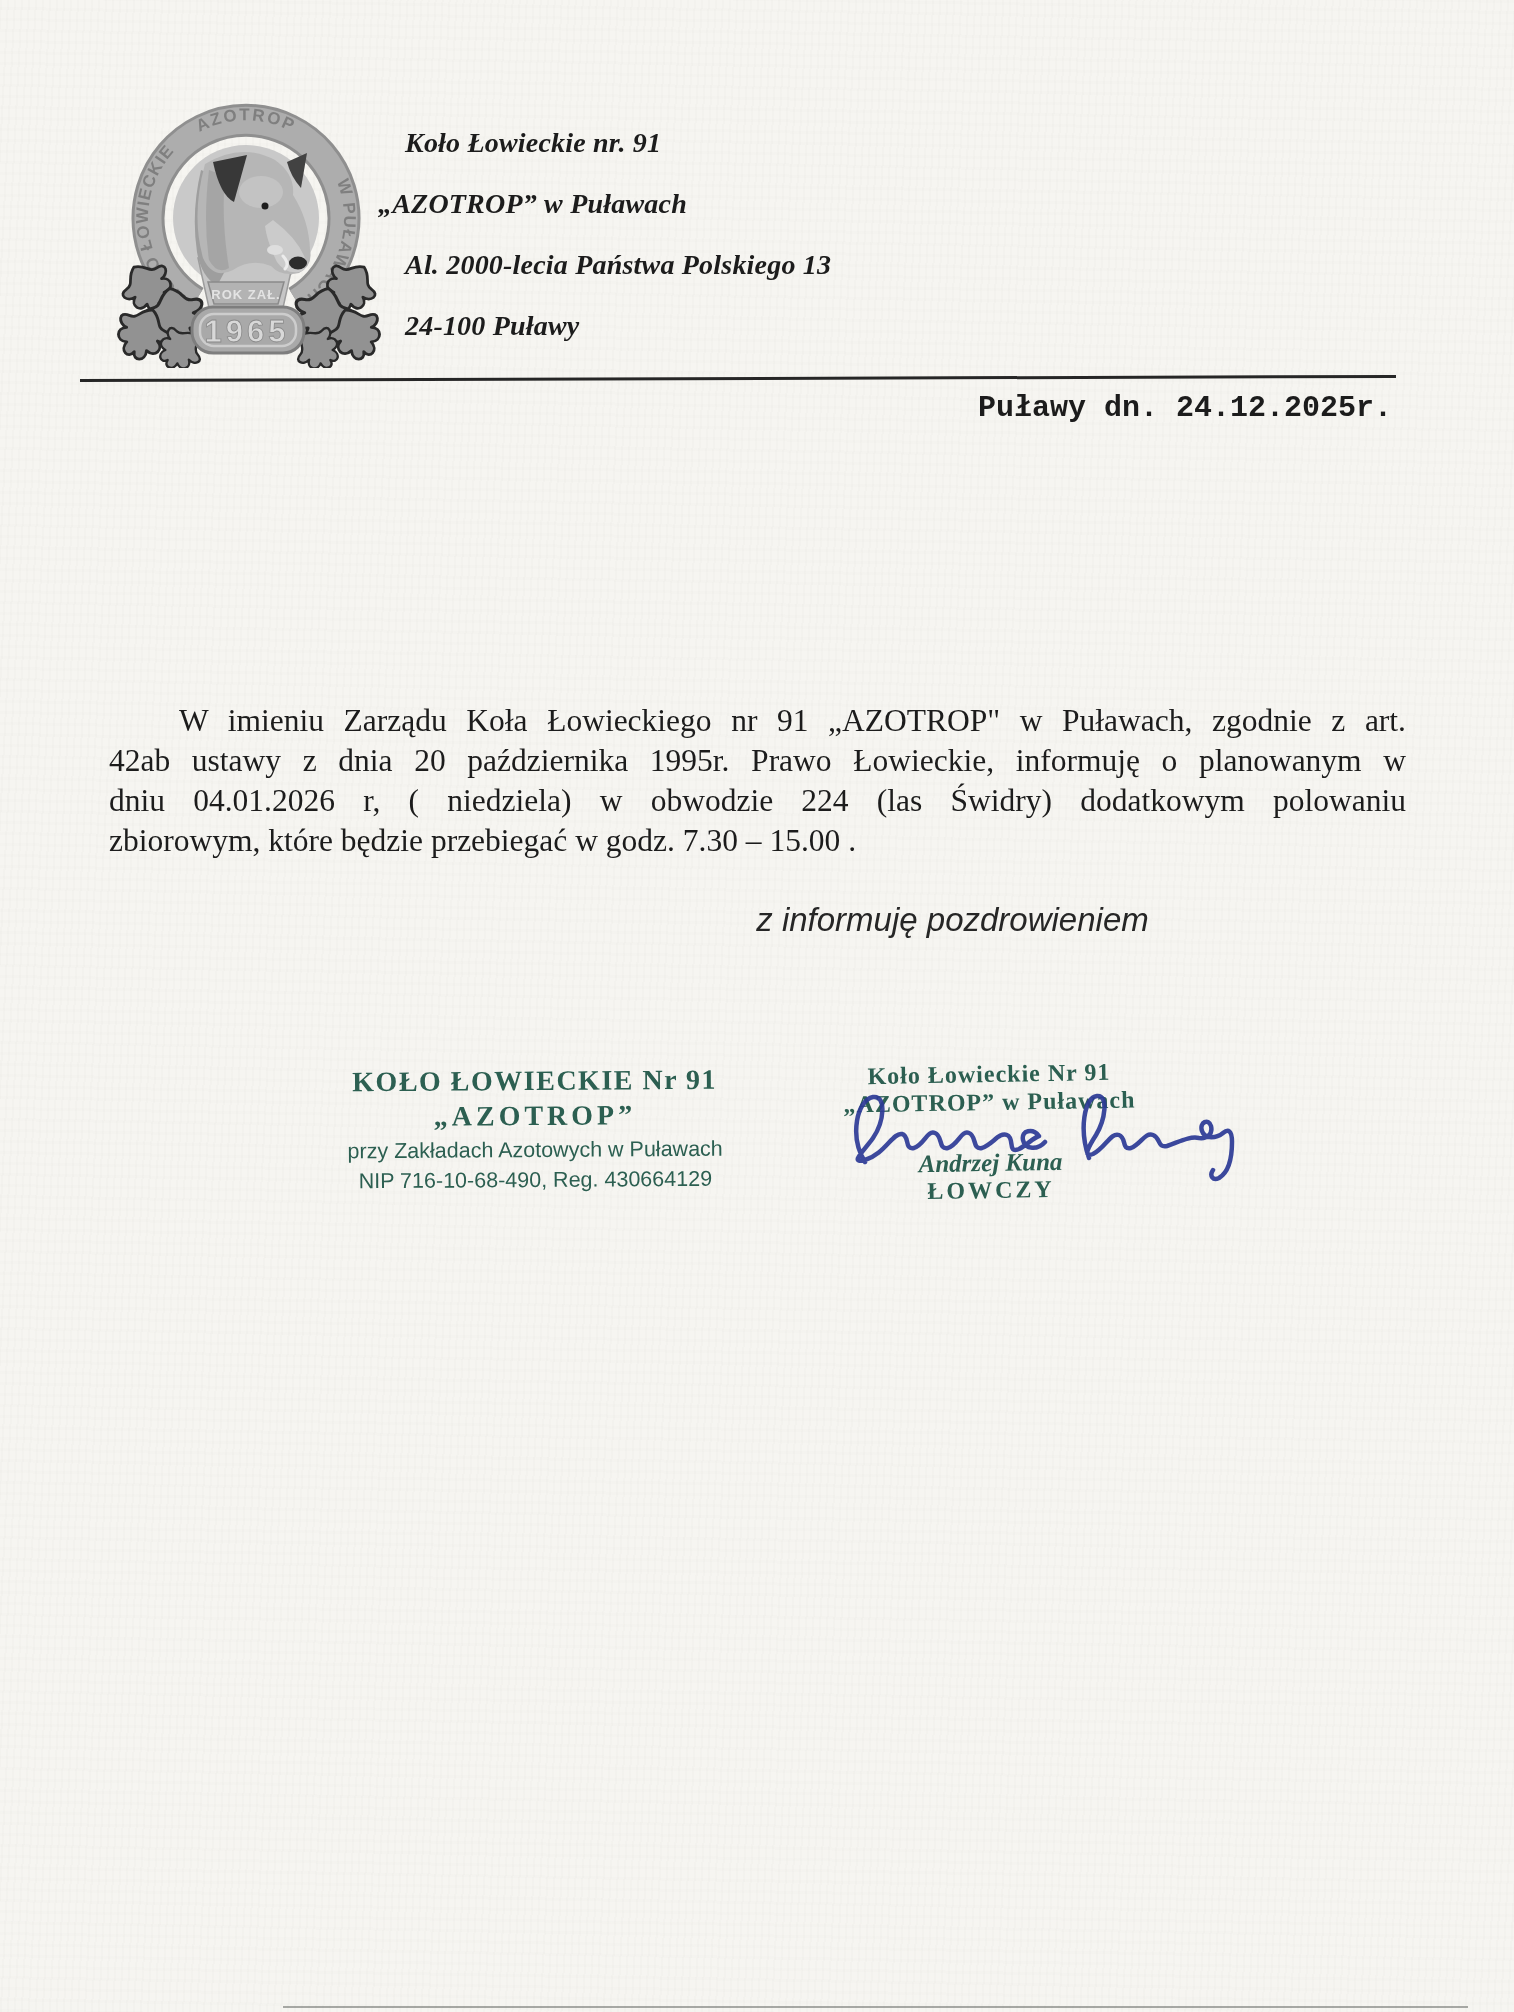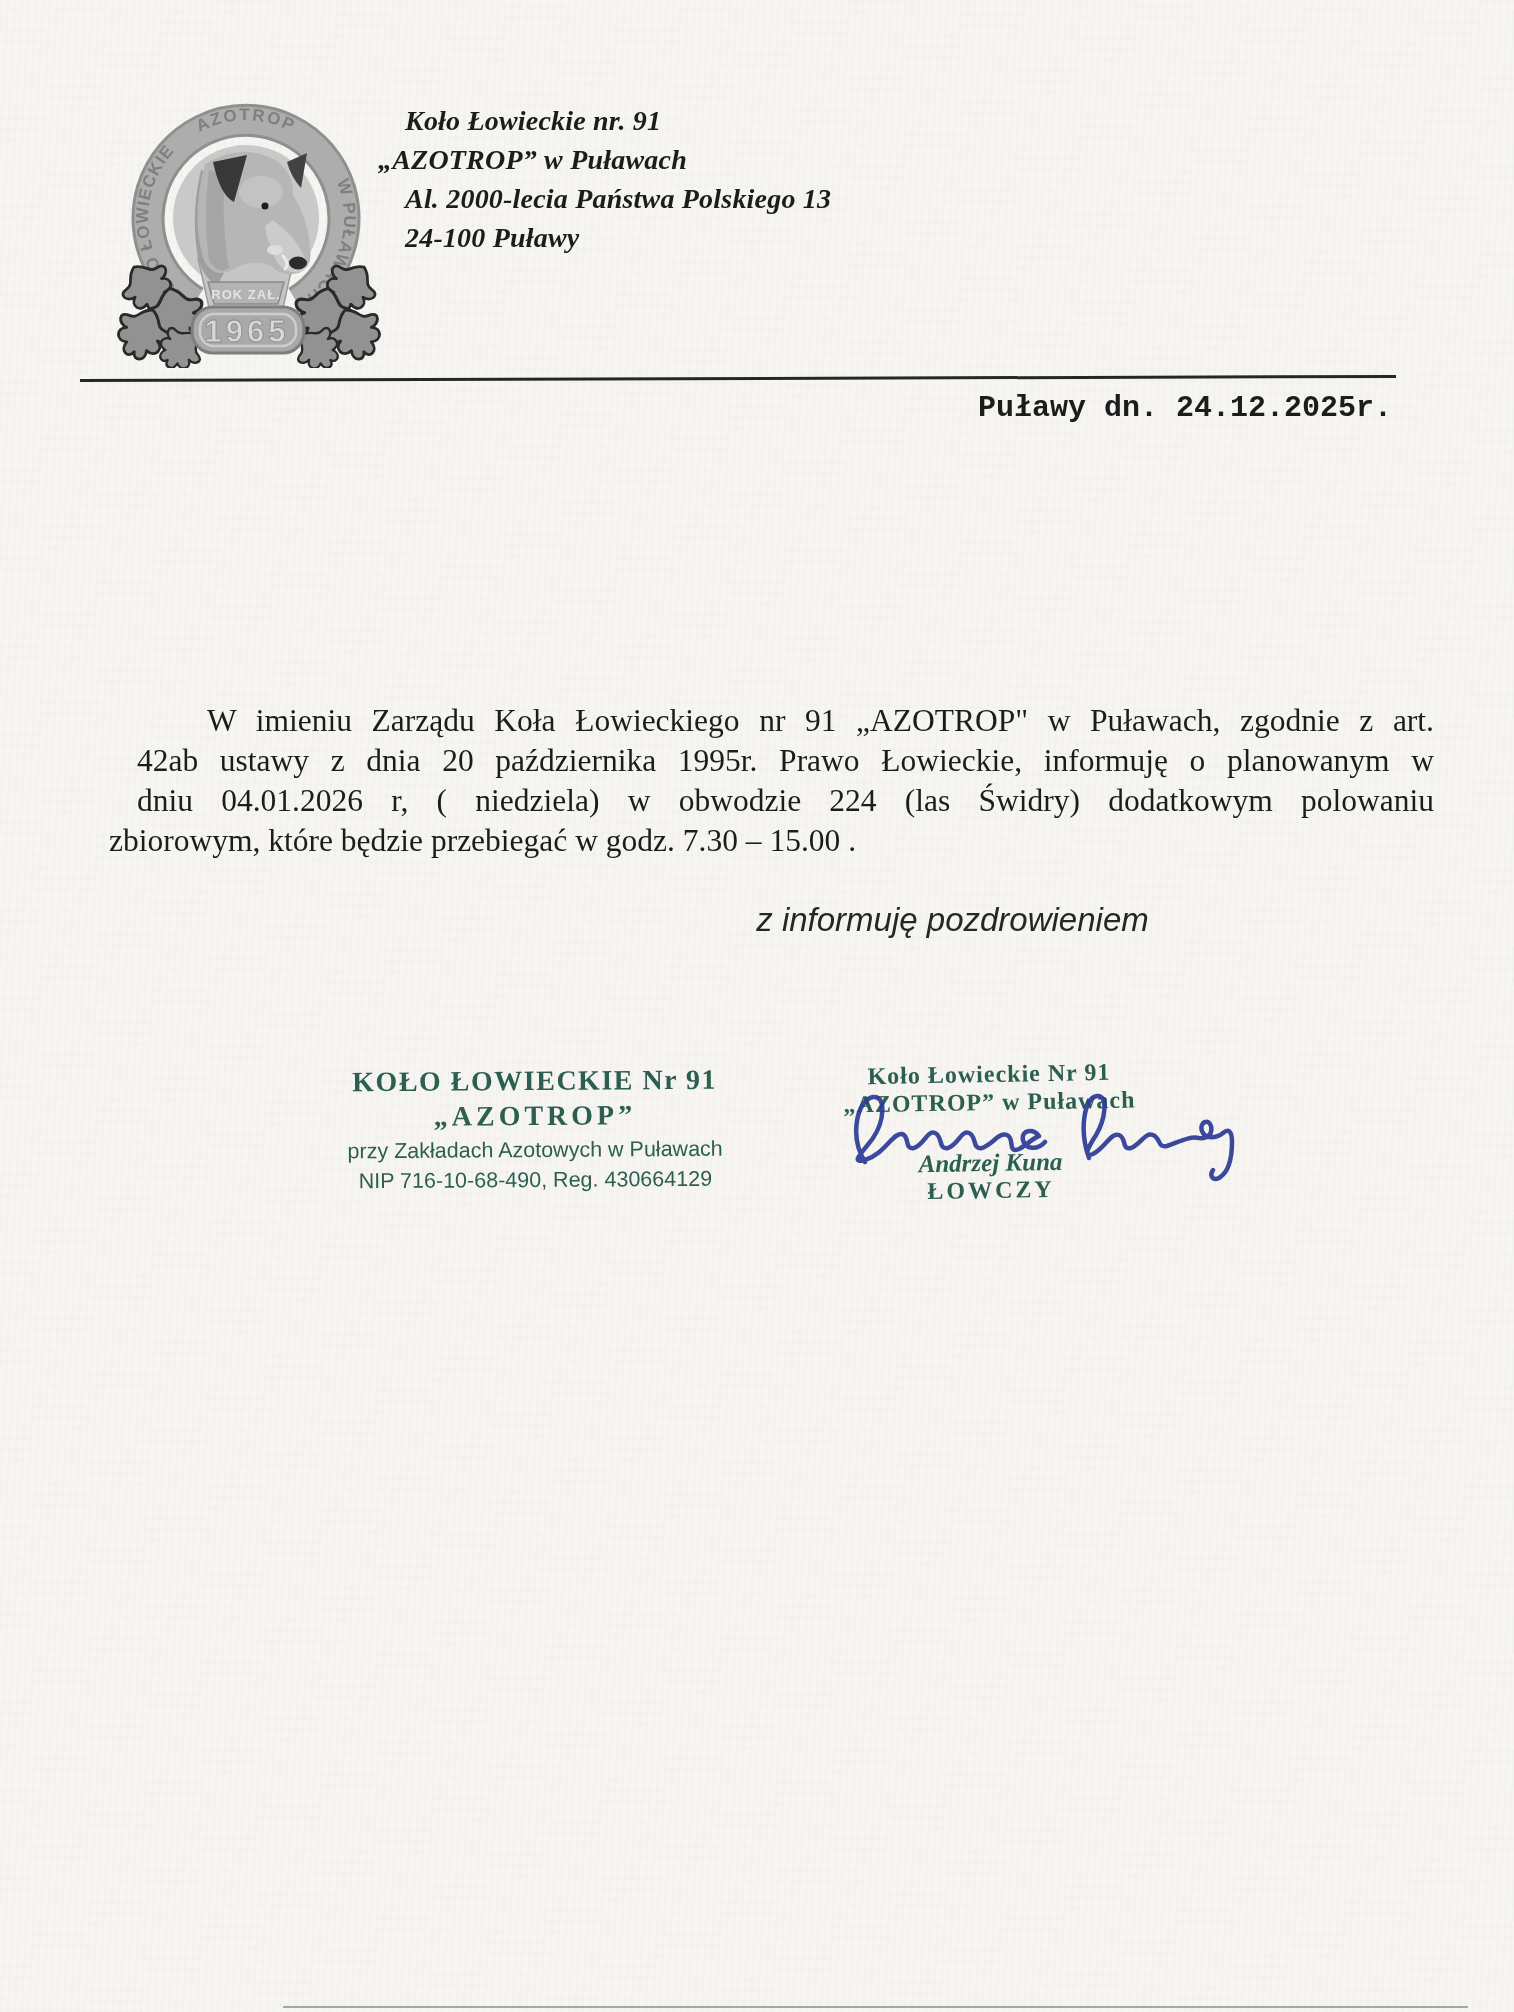--- a/index.html
+++ b/index.html
@@ -27,36 +27,36 @@
   }
 
   
   .emblem{position:absolute;left:113px;top:100px;width:272px;height:268px;}
   .org-block{
     position:absolute;left:378px;top:101px;
     font-weight:bold;font-style:italic;
     font-size:28px;line-height:39px;
     letter-spacing:.2px;
   }
-  .org-line{white-space:nowrap;}
+  .org-line{white-space:nowrap;margin-top:22px;}
   .org-line.indented{padding-left:27px;}
 
   .rule{
     position:absolute;left:80px;top:377px;width:1316px;height:3px;
     background:#262626;transform:rotate(-0.18deg);
   }
   .dateline{
     position:absolute;top:391px;right:122px;
     font-weight:bold;font-size:30px;white-space:nowrap;font-family:Liberation Mono, monospace;
   }
 
   
   .body-block{position:absolute;left:109px;top:701px;width:1297px;font-size:31.5px;line-height:40px;}
   .bline{width:100%;}
-  .bline.just{text-align:justify;text-align-last:justify;margin-left:28px;}
+  .bline.just{text-align:justify;text-align-last:justify;}
   .bline.first{text-indent:70px;}
 
   
   .closing{
     position:absolute;left:700px;top:897px;width:505px;
     text-align:center;
     font-family:"Liberation Sans", sans-serif;
     font-style:italic;font-size:33px;line-height:45px;
     color:#262626;
   }

